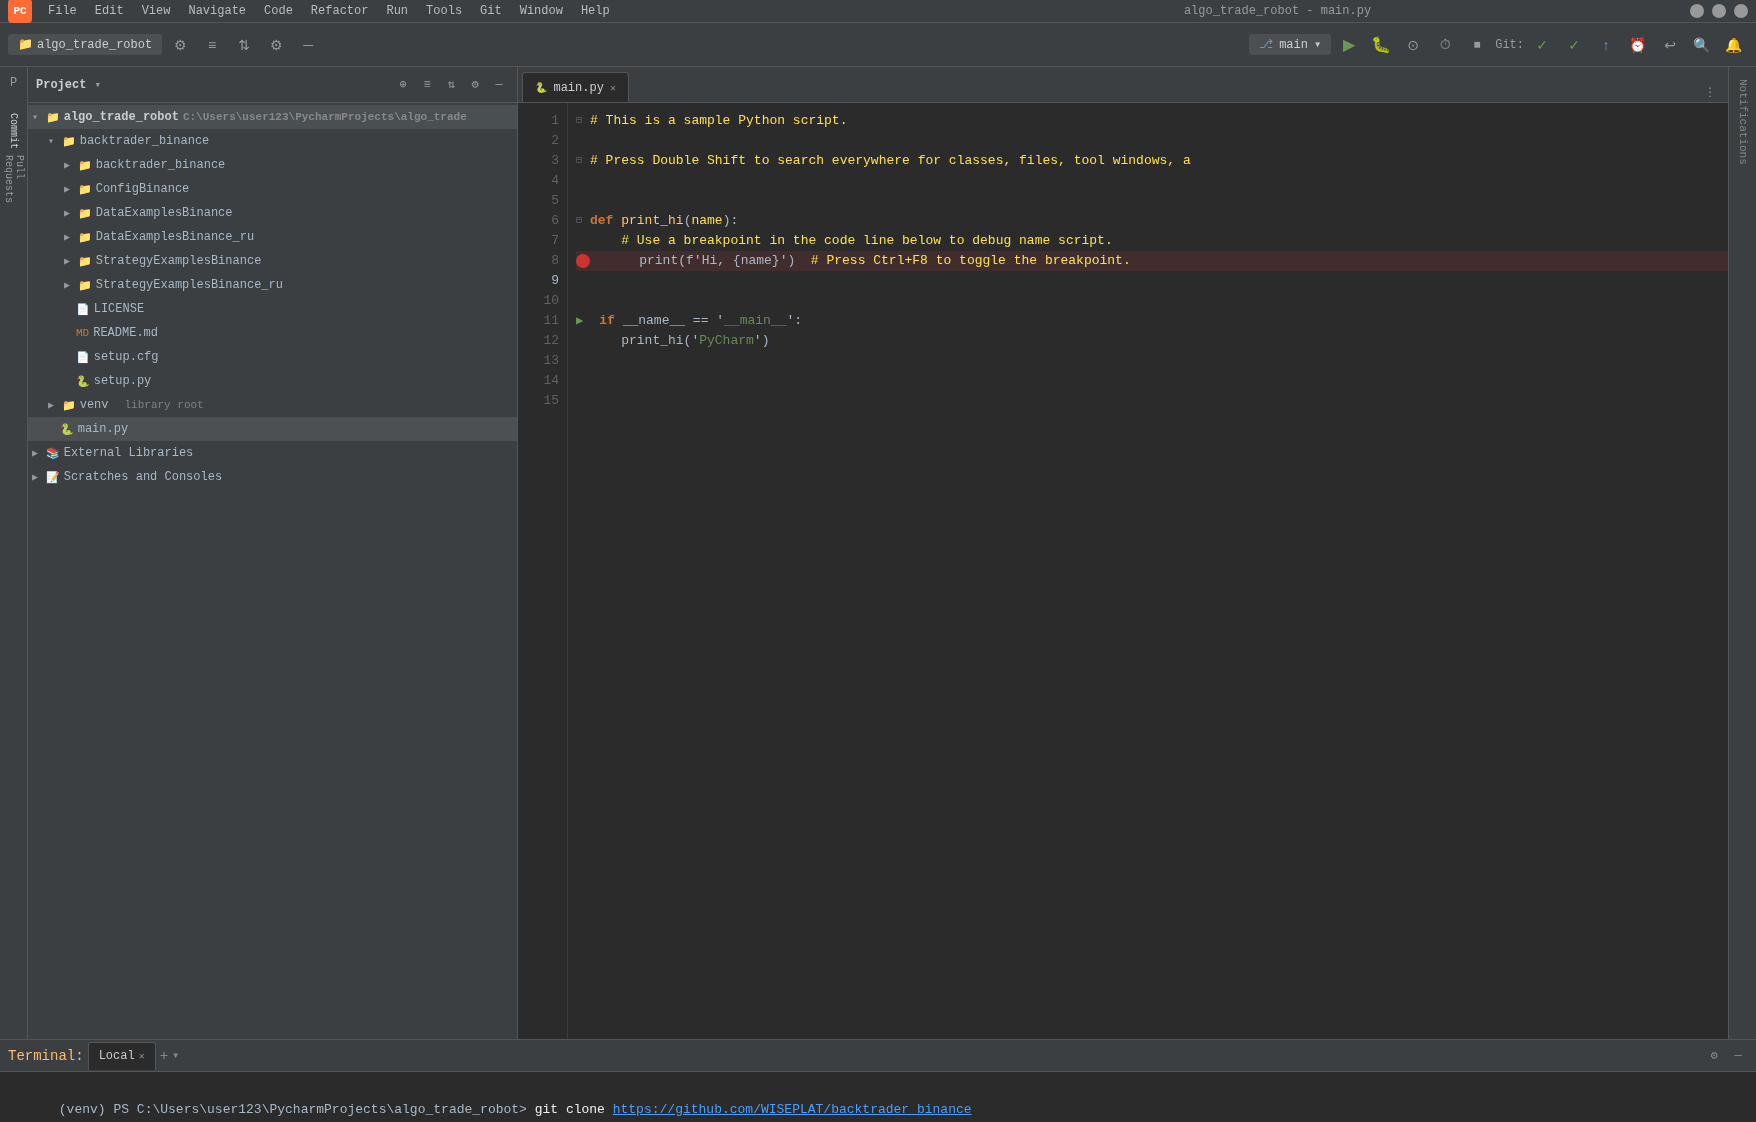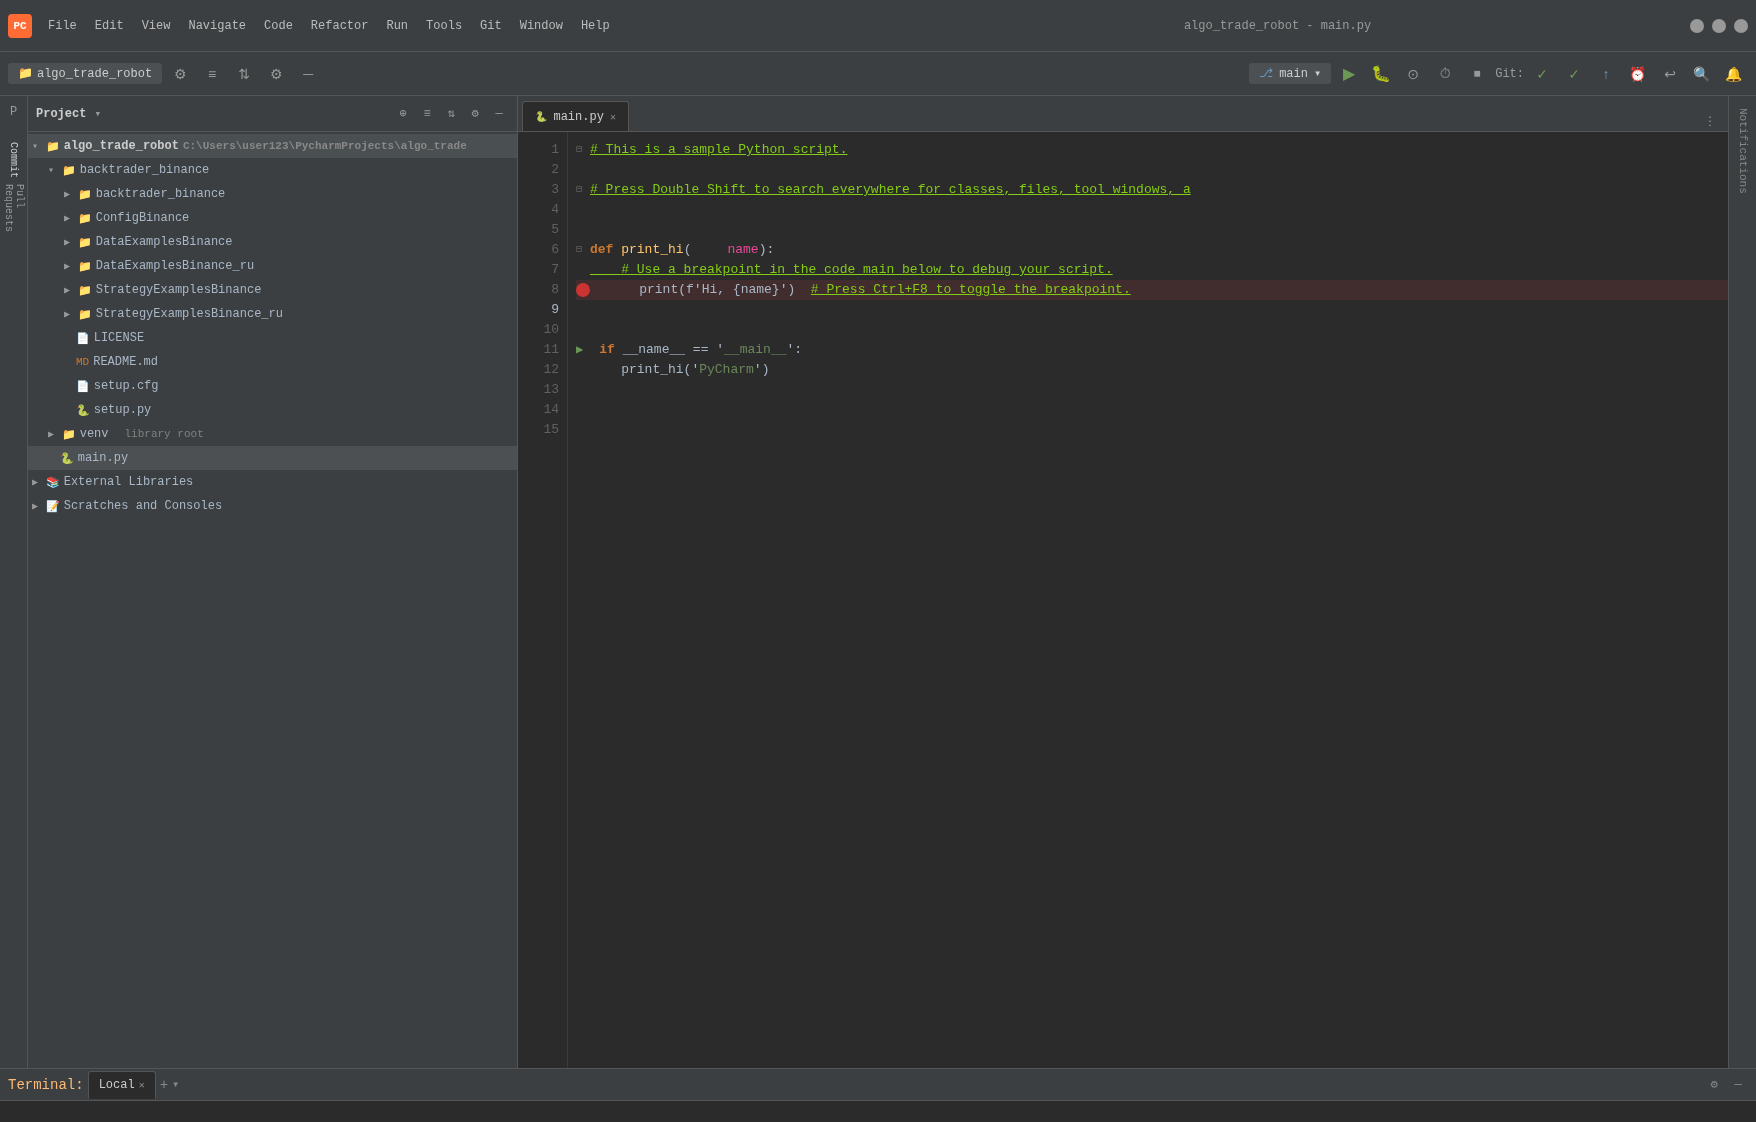--- a/index.html
+++ b/index.html
@@ -8,21 +8,21 @@
       background: #2b2b2b;
       color: #a9b7c6;
       width: 1756px;
       height: 1122px;
       overflow: hidden;
       font-size: 13px;
     }
 
     
     #title-bar {
-      height: 52px;
+      height: 23px;
       background: #3c3f41;
       display: flex;
       align-items: center;
       padding: 0 8px;
       border-bottom: 1px solid #555;
       user-select: none;
       justify-content: flex-end;
     }
     #title-bar .app-icon {
       width: 24px; height: 24px;
@@ -261,24 +261,24 @@
     .breakpoint-dot {
       width: 14px; height: 14px;
       background: #cc3333;
       border-radius: 50%;
       margin-right: 4px;
       flex-shrink: 0;
     }
     .run-arrow {
       color: #6a9955; font-size: 12px; margin-right: 2px;
     }
-    .cm-comment { color: #84cc16; text-decoration: underline; }
+    .cm-comment { color: #fde047; }
     .cm-keyword { color: #cc7832; font-weight: bold; }
     .cm-func { color: #ffc66d; }
-    .cm-param { color: #ec4899; margin-left: 36px; }
+    .cm-param { color: #fde047; }
     .cm-string { color: #6a8759; }
     .cm-normal { color: #a9b7c6; }
 
     
     #notifications-bar {
       width: 28px;
       background: #3c3f41;
       border-left: 1px solid #555;
       display: flex;
       flex-direction: column;
@@ -596,21 +596,21 @@
           <span class="fold-icon"></span>
         </div>
 
         <div class="code-line">
           <span class="fold-icon">⊟</span>
           <span class="cm-keyword">def </span><span class="cm-func">print_hi</span><span class="cm-normal">(</span><span class="cm-param">name</span><span class="cm-normal">):</span>
         </div>
 
         <div class="code-line">
           <span class="fold-icon"></span>
-          <span class="cm-comment">    # Use a breakpoint in the code main below to debug your script.</span>
+          <span class="cm-comment">    # Use a breakpoint in the code line below to debug name script.</span>
         </div>
 
         <div class="code-line breakpoint-line">
           <div class="breakpoint-dot"></div>
           <span class="fold-icon"></span>
           <span class="cm-normal">    <span style="color:#a9b7c6">print</span>(f'Hi, {name}')  </span><span class="cm-comment"># Press Ctrl+F8 to toggle the breakpoint.</span>
         </div>
 
         <div class="code-line">
           <span class="fold-icon"></span>

